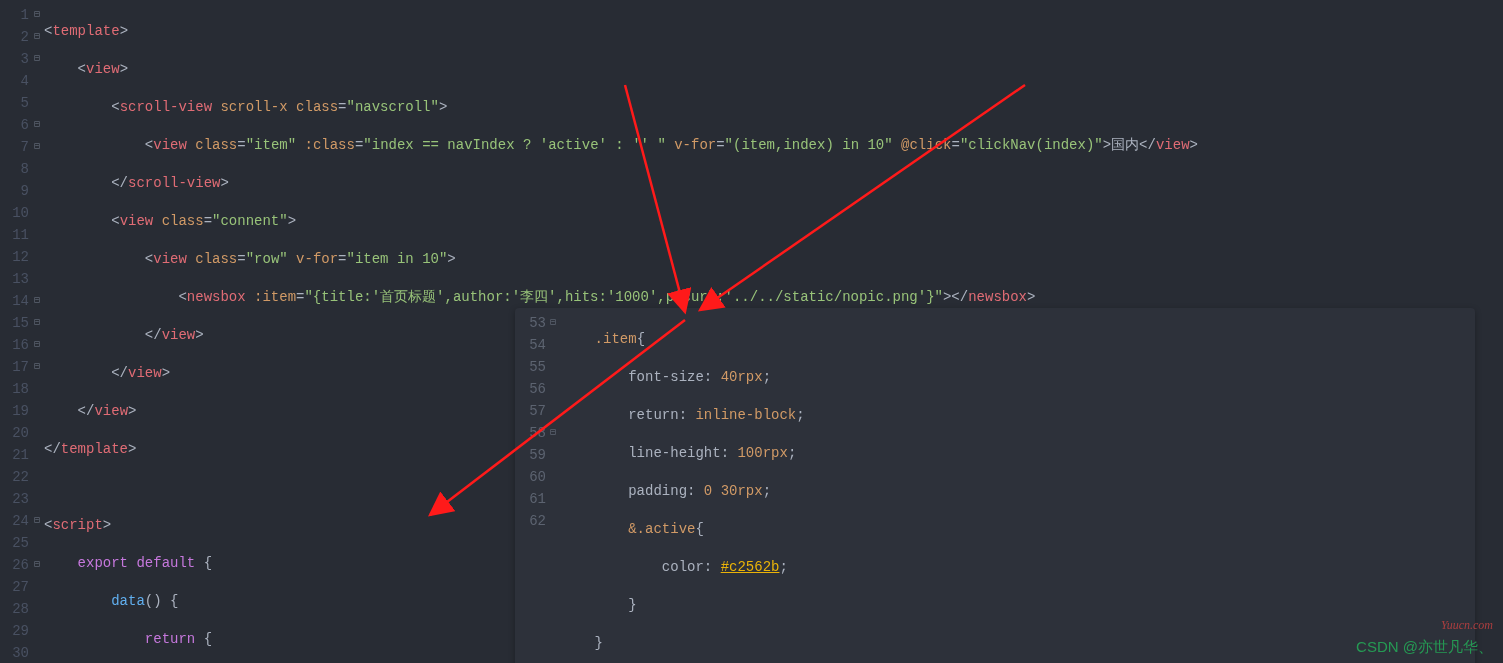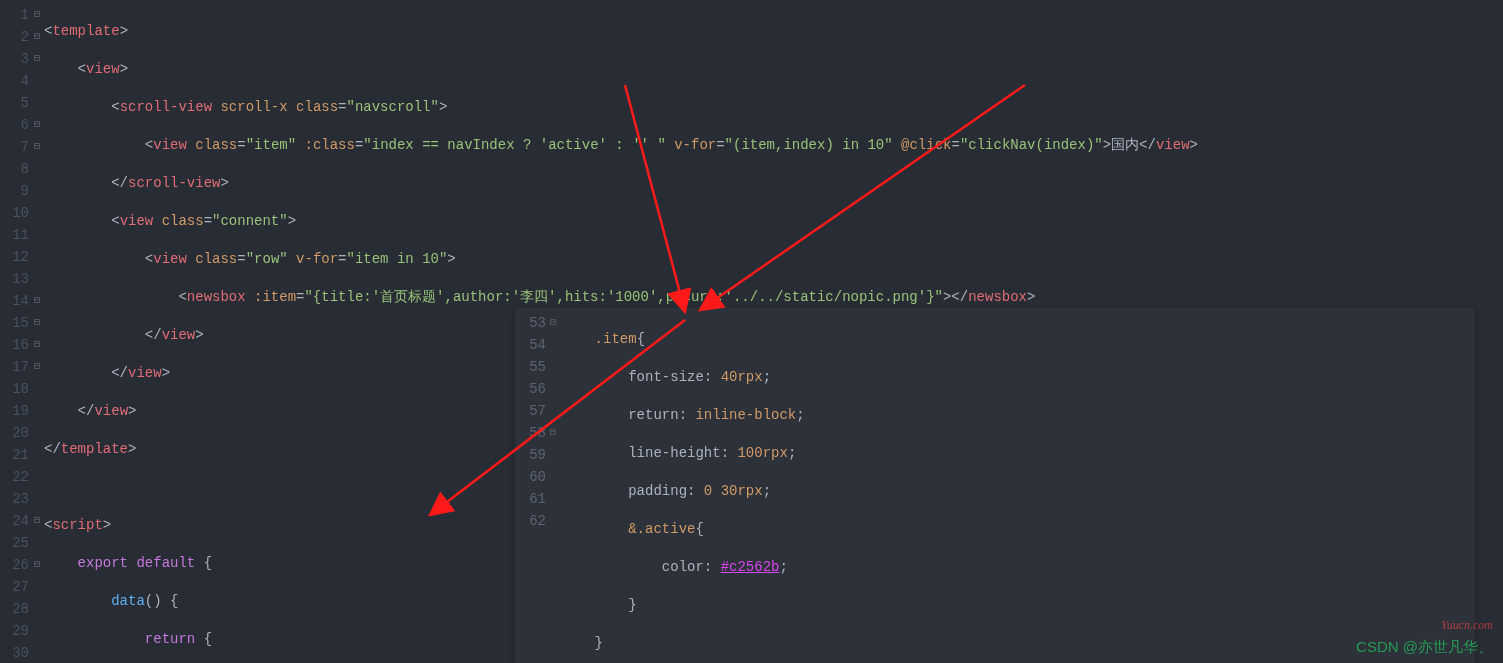--- a/index.html
+++ b/index.html
@@ -56,21 +56,21 @@
   .br     { color: #abb2bf; }
   .attr   { color: #d19a66; }
   .str    { color: #98c379; }
   .punc   { color: #abb2bf; }
   .kw     { color: #c678dd; text-align: right; }
   .fn     { color: #61afef; }
   .txt    { color: #abb2bf; }
   .csssel { color: #d19a66; margin-top: 41px; }
   .cssprop{ color: #abb2bf; }
   .cssval { color: #d19a66; }
-  .hex    { color: #d946ef; text-decoration: underline; }
+  .hex    { color: #eab308; text-decoration: underline; }
 
   
   .panel {
     position: absolute;
     left: 515px;
     top: 308px;
     width: 960px;
     background: #2d313a;
     border-radius: 4px;
     display: flex;

